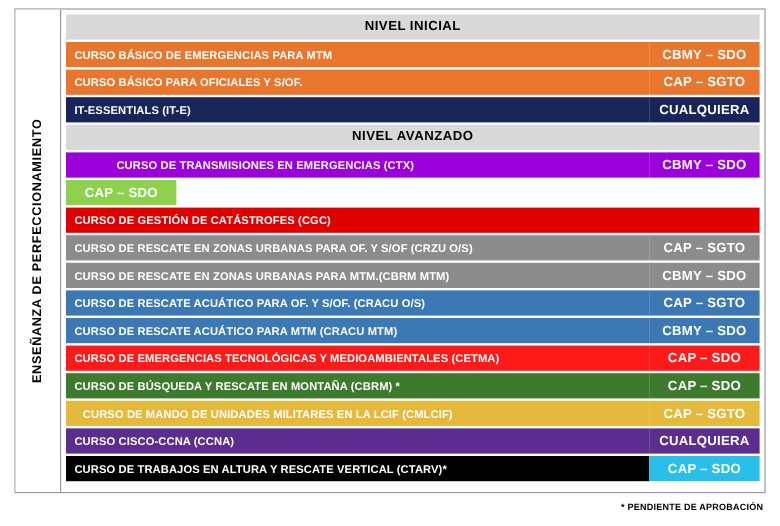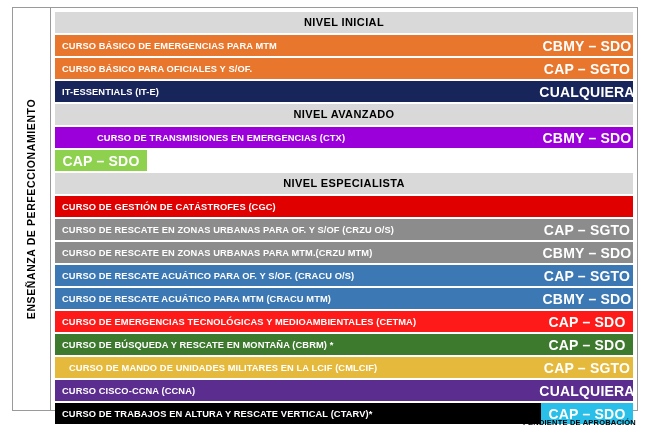--- a/index.html
+++ b/index.html
@@ -82,21 +82,21 @@
     font-weight: bold;
     letter-spacing: 0.1px;
     overflow: hidden;
     white-space: nowrap;
   }
   .row .code {
     width: 92px;
     display: flex;
     align-items: center;
     justify-content: center;
-    font-size: 14px;
+    font-size: 11px;
     font-weight: bold;
     letter-spacing: 0.2px;
   }
   .footnote {
     position: absolute;
     right: 14px;
     top: 418px;
     font-size: 7.5px;
     font-weight: bold;
     color: #000000;
@@ -132,31 +132,30 @@
         <div class="level-head">NIVEL AVANZADO</div>
         <div class="group">
           <div class="row">
             <div class="name" style="background: rgb(155, 0, 219); color: rgb(255, 255, 255); padding-left: 42px;">CURSO DE TRANSMISIONES EN EMERGENCIAS (CTX)</div>
             <div class="code" style="background: rgb(155, 0, 219); color: rgb(255, 255, 255);">CBMY – SDO</div>
           </div>
           <div class="row">
             <div class="code" style="background: rgb(141, 209, 78); color: rgb(255, 255, 255);">CAP – SDO</div>
           </div>
         </div>
-        <div class="level-head">NIVEL ESPECIALISTA</div>
         <div class="group">
           <div class="row">
             <div class="name" style="background: rgb(224, 0, 0); color: rgb(255, 255, 255);">CURSO DE GESTIÓN DE CATÁSTROFES (CGC)</div>
           </div>
           <div class="row">
             <div class="name" style="background: rgb(140, 140, 140); color: rgb(255, 255, 255);">CURSO DE RESCATE EN ZONAS URBANAS PARA OF. Y S/OF (CRZU O/S)</div>
             <div class="code" style="background: rgb(140, 140, 140); color: rgb(255, 255, 255);">CAP – SGTO</div>
           </div>
           <div class="row">
-            <div class="name" style="background: rgb(140, 140, 140); color: rgb(255, 255, 255);">CURSO DE RESCATE EN ZONAS URBANAS PARA MTM.(CRZU MTM)</div>
+            <div class="name" style="background: rgb(140, 140, 140); color: rgb(255, 255, 255);">CURSO DE RESCATE EN ZONAS URBANAS PARA MTM.(CBRM MTM)</div>
             <div class="code" style="background: rgb(140, 140, 140); color: rgb(255, 255, 255);">CBMY – SDO</div>
           </div>
           <div class="row">
             <div class="name" style="background: rgb(60, 120, 180); color: rgb(255, 255, 255);">CURSO DE RESCATE ACUÁTICO PARA OF. Y S/OF. (CRACU O/S)</div>
             <div class="code" style="background: rgb(60, 120, 180); color: rgb(255, 255, 255);">CAP – SGTO</div>
           </div>
           <div class="row">
             <div class="name" style="background: rgb(60, 120, 180); color: rgb(255, 255, 255);">CURSO DE RESCATE ACUÁTICO PARA MTM (CRACU  MTM)</div>
             <div class="code" style="background: rgb(60, 120, 180); color: rgb(255, 255, 255);">CBMY – SDO</div>
           </div>

